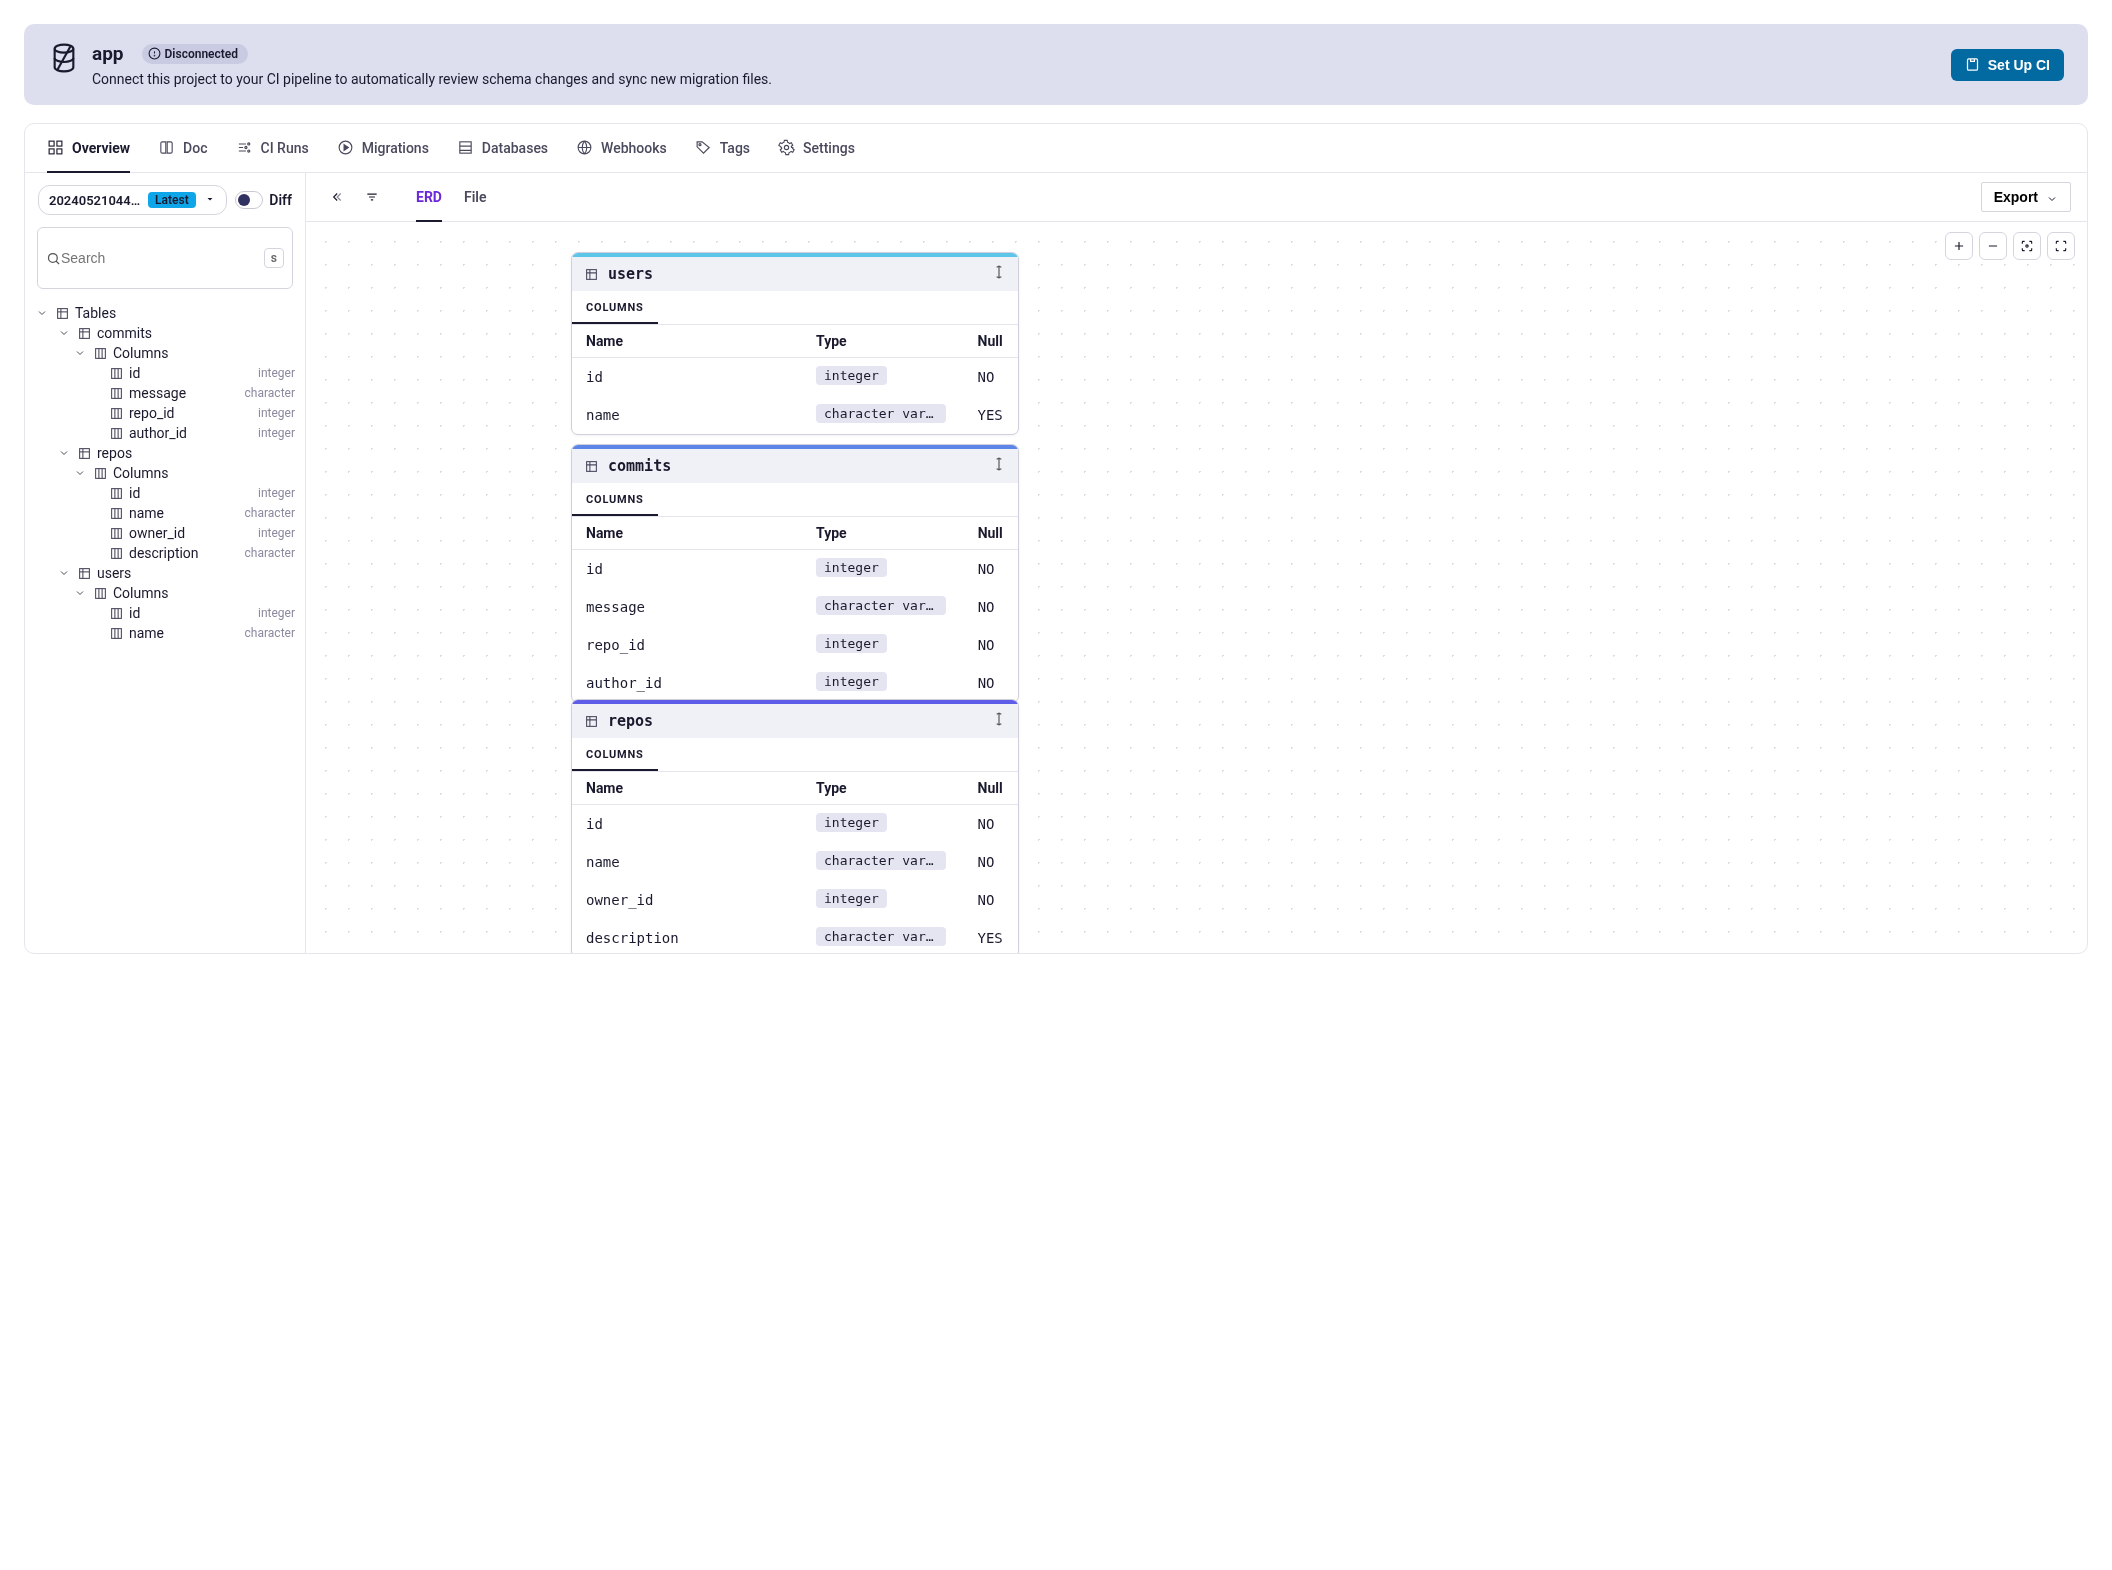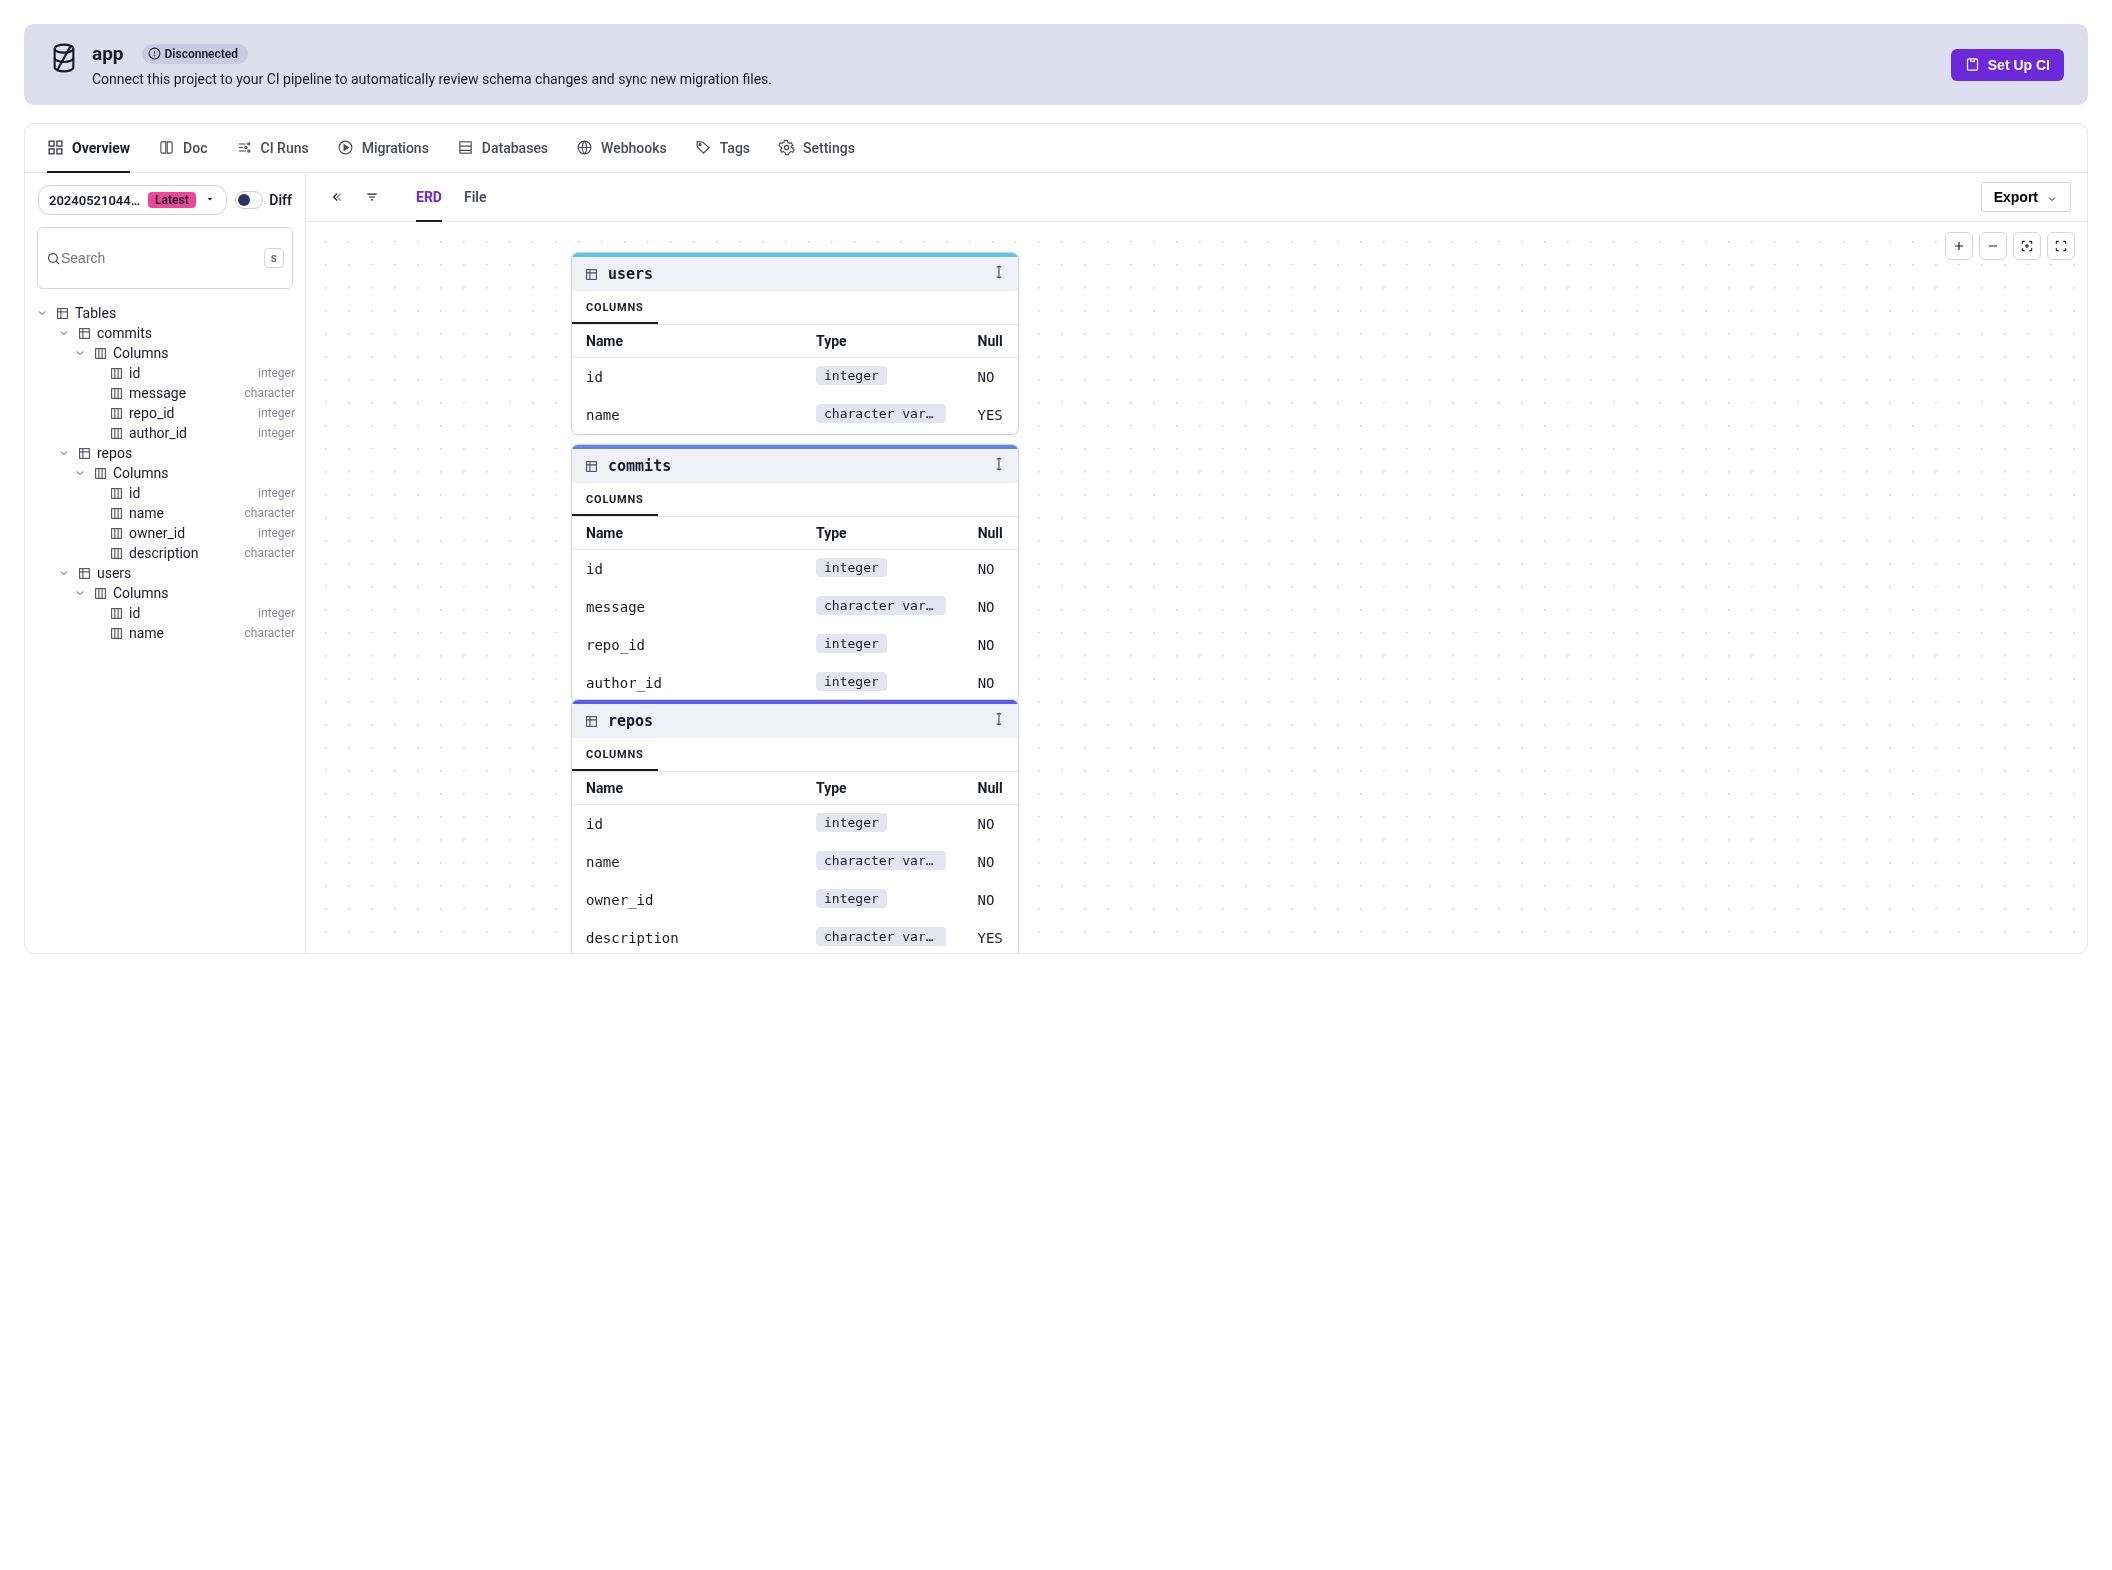--- a/index.html
+++ b/index.html
@@ -8,37 +8,37 @@
 
 
 .banner { background: #dddeee; border-radius: 10px; padding: 18px 24px; display: flex; align-items: center; justify-content: space-between; margin-bottom: 18px; }
 .banner-left { display: flex; align-items: flex-start; gap: 12px; }
 .banner-text { display: flex; flex-direction: column; gap: 6px; }
 .banner-title-row { display: flex; align-items: center; gap: 18px; }
 .banner-title { font-size: 19px; font-weight: 700; color: #1a1a2e; }
 .badge-disc { background: #c9cbe2; color: #1a1a2e; border-radius: 999px; padding: 3px 10px 3px 6px; font-size: 12px; font-weight: 600; display: inline-flex; align-items: center; gap: 4px; }
 .badge-disc svg { width: 13px; height: 13px; }
 .banner-sub { color: #1a1a2e; font-size: 14px; }
-.btn-primary { background: #6d28d9; color: #fff; border: none; border-radius: 6px; padding: 8px 14px; font-size: 14px; font-weight: 600; display: inline-flex; align-items: center; gap: 8px; cursor: pointer; }
+.btn-primary { background: #0369a1; color: #fff; border: none; border-radius: 6px; padding: 8px 14px; font-size: 14px; font-weight: 600; display: inline-flex; align-items: center; gap: 8px; cursor: pointer; }
 
 
 .main-card { border: 1px solid #e5e5ee; border-radius: 10px; overflow: hidden; }
 
 
 .top-tabs { display: flex; gap: 28px; padding: 0 22px; border-bottom: 1px solid #e5e5ee; }
 .top-tab { display: inline-flex; align-items: center; gap: 8px; padding: 15px 0; color: #4a4a5e; font-size: 14px; font-weight: 500; cursor: pointer; border-bottom: 2px solid transparent; margin-bottom: -1px; }
 .top-tab.active { color: #1a1a2e; font-weight: 700; border-bottom-color: #1a1a2e; }
 .top-tab svg { width: 17px; height: 17px; stroke: currentColor; fill: none; stroke-width: 1.6; }
 
 
 .body-split { display: flex; min-height: 780px; }
 .sidebar { width: 281px; border-right: 1px solid #e5e5ee; display: flex; flex-direction: column; }
 .sidebar-top { padding: 12px 13px; display: flex; align-items: center; gap: 8px; }
 .version-sel { border: 1px solid #d5d5e0; border-radius: 12px; padding: 6px 10px; display: flex; align-items: center; gap: 8px; flex: 1; cursor: pointer; font-size: 13px; font-weight: 600; }
-.version-sel .latest { background: #ec4899; color: #1a1a2e; border-radius: 4px; padding: 1px 7px; font-size: 12px; font-weight: 600; }
+.version-sel .latest { background: #0ea5e9; color: #1a1a2e; border-radius: 4px; padding: 1px 7px; font-size: 12px; font-weight: 600; }
 .version-sel .caret { margin-left: auto; }
 .diff-toggle { display: flex; align-items: center; gap: 6px; font-size: 14px; font-weight: 600; }
 .tgl { width: 28px; height: 18px; border-radius: 999px; border: 1px solid #c9c9d6; position: relative; }
 .tgl::after { content: ""; position: absolute; width: 12px; height: 12px; background: #323262; border-radius: 50%; top: 2px; left: 2px; }
 
 .search-row { padding: 0 12px 10px 12px; display: flex; gap: 8px; align-items: center; }
 .search-box { flex: 1; display: flex; align-items: center; border: 1px solid #d5d5e0; border-radius: 6px; padding: 20px 8px; }
 .search-box input { border: none; outline: none; flex: 1; font-size: 14px; color: #1a1a2e; background: transparent; }
 .search-key { border: 1px solid #d5d5e0; border-radius: 4px; padding: 0 6px; font-size: 12px; color: #666; font-weight: 600; height: 20px; display: inline-flex; align-items: center; }
 

